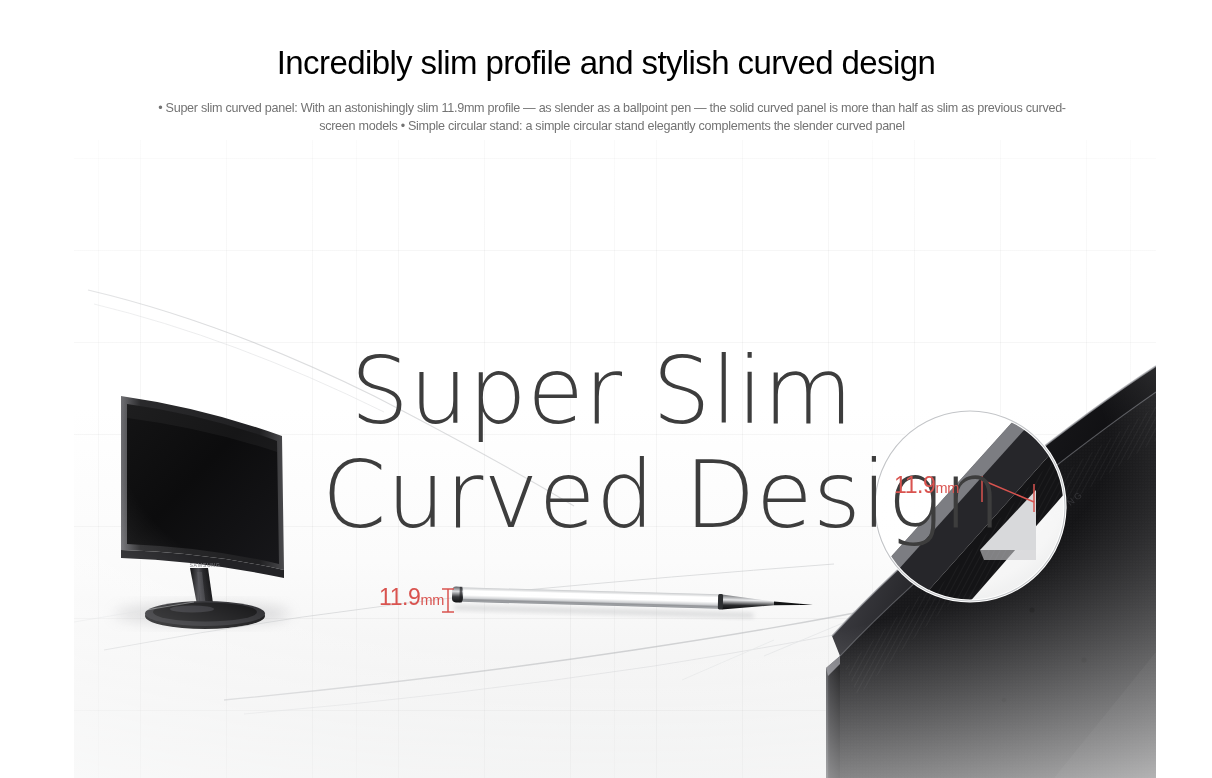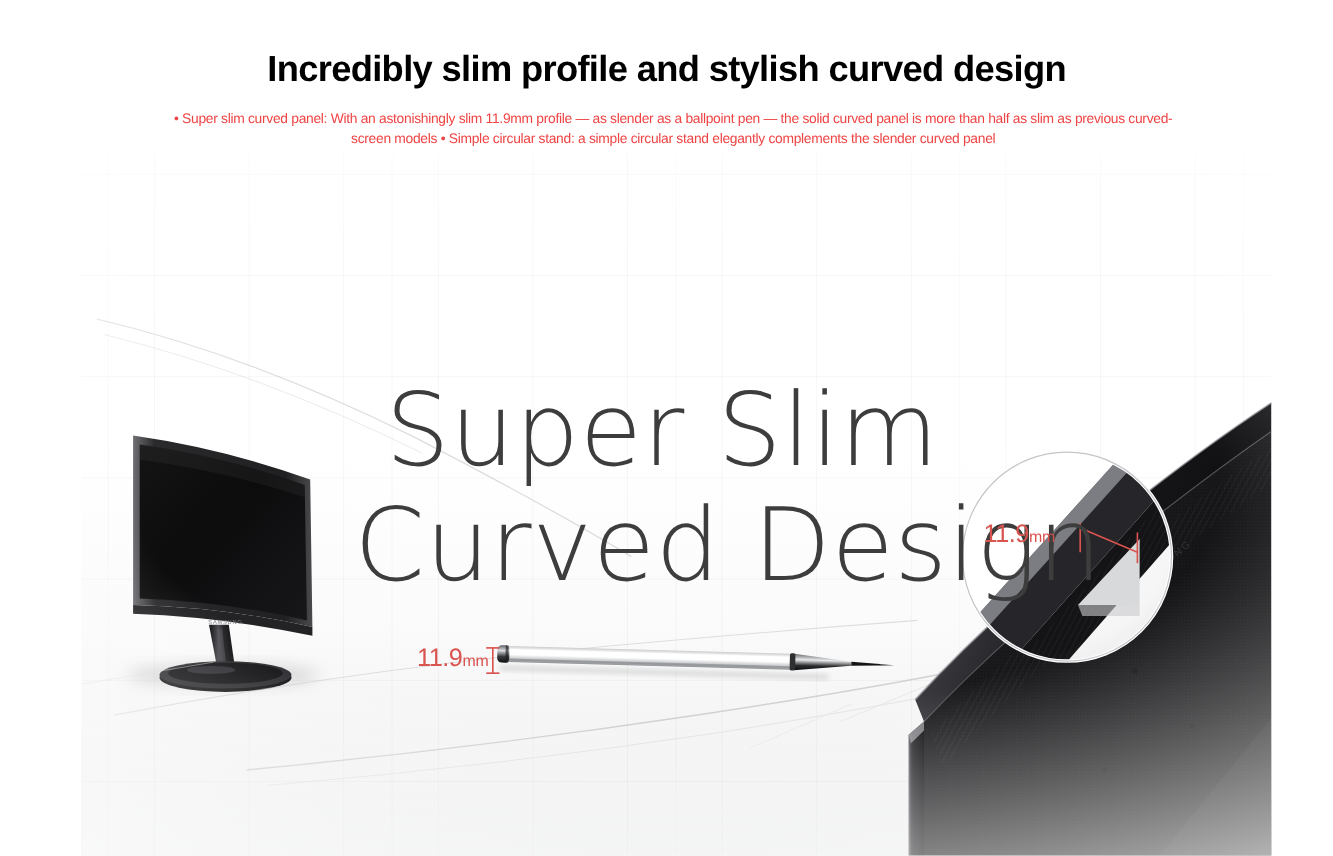--- a/index.html
+++ b/index.html
@@ -25,37 +25,37 @@
 
   
   .headline {
     position: absolute;
     top: 19px;
     left: 0;
     width: 1212px;
     text-align: center;
     font-family: "Liberation Sans", sans-serif;
     font-size: 33px;
-    font-weight: 700;
+    font-weight: 400;
     letter-spacing: -0.6px;
     color: #000000;
     line-height: 44px;
     white-space: nowrap;
   }
 
   .subcopy {
     position: absolute;
     top: 86px;
     left: 156px;
     width: 912px;
     text-align: center;
     font-family: "Liberation Sans", sans-serif;
     font-size: 12.6px;
     font-weight: 400;
-    color: #ef4444;
+    color: #737373;
     line-height: 18.5px;
     letter-spacing: -0.28px;
   }
 
   
   .hero {
     position: absolute;
     left: 74px;
     top: 140px;
     width: 1082px;

